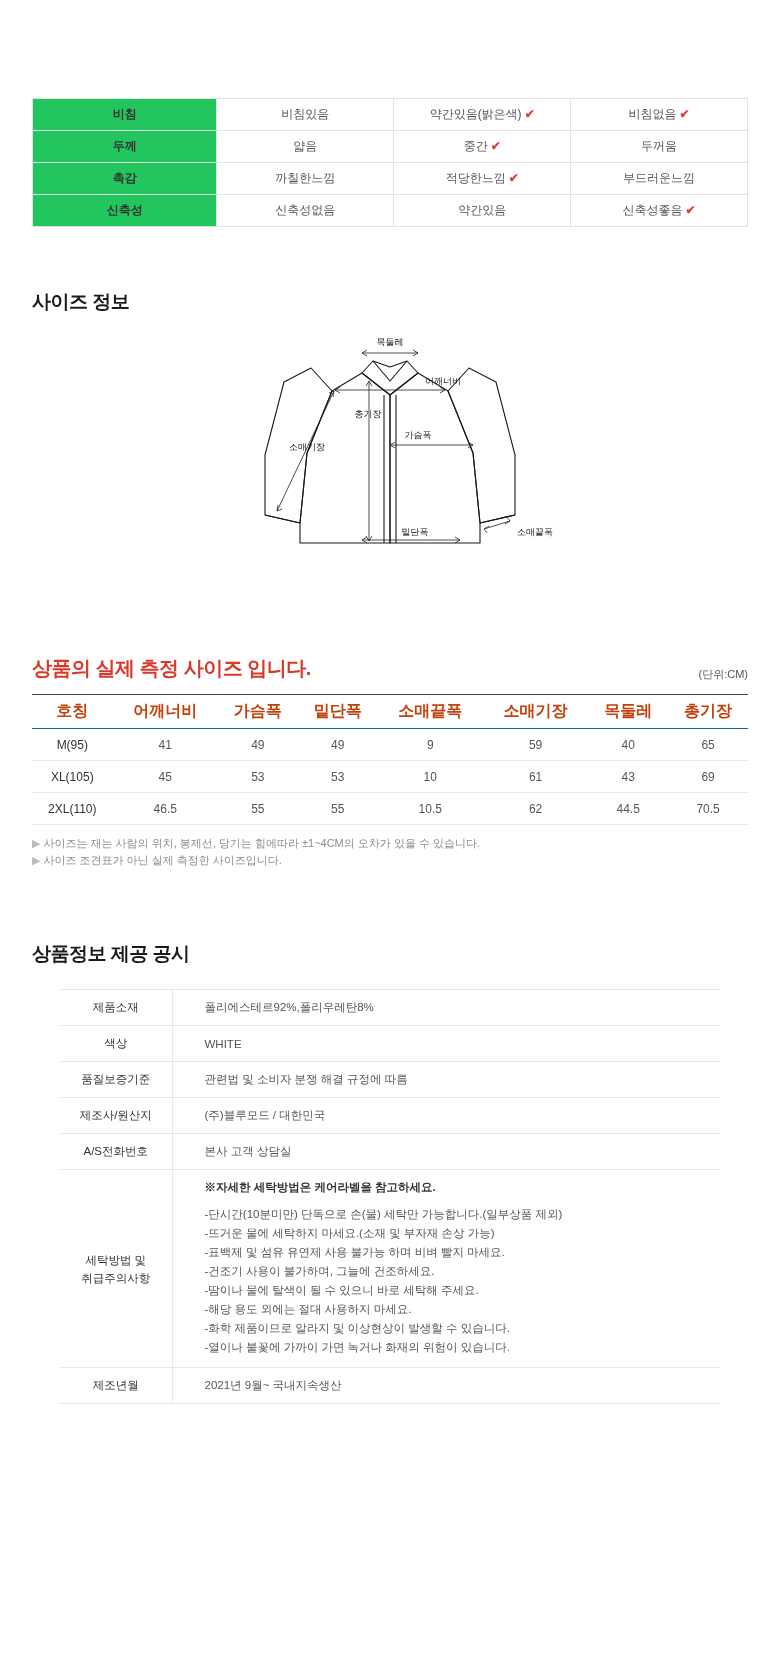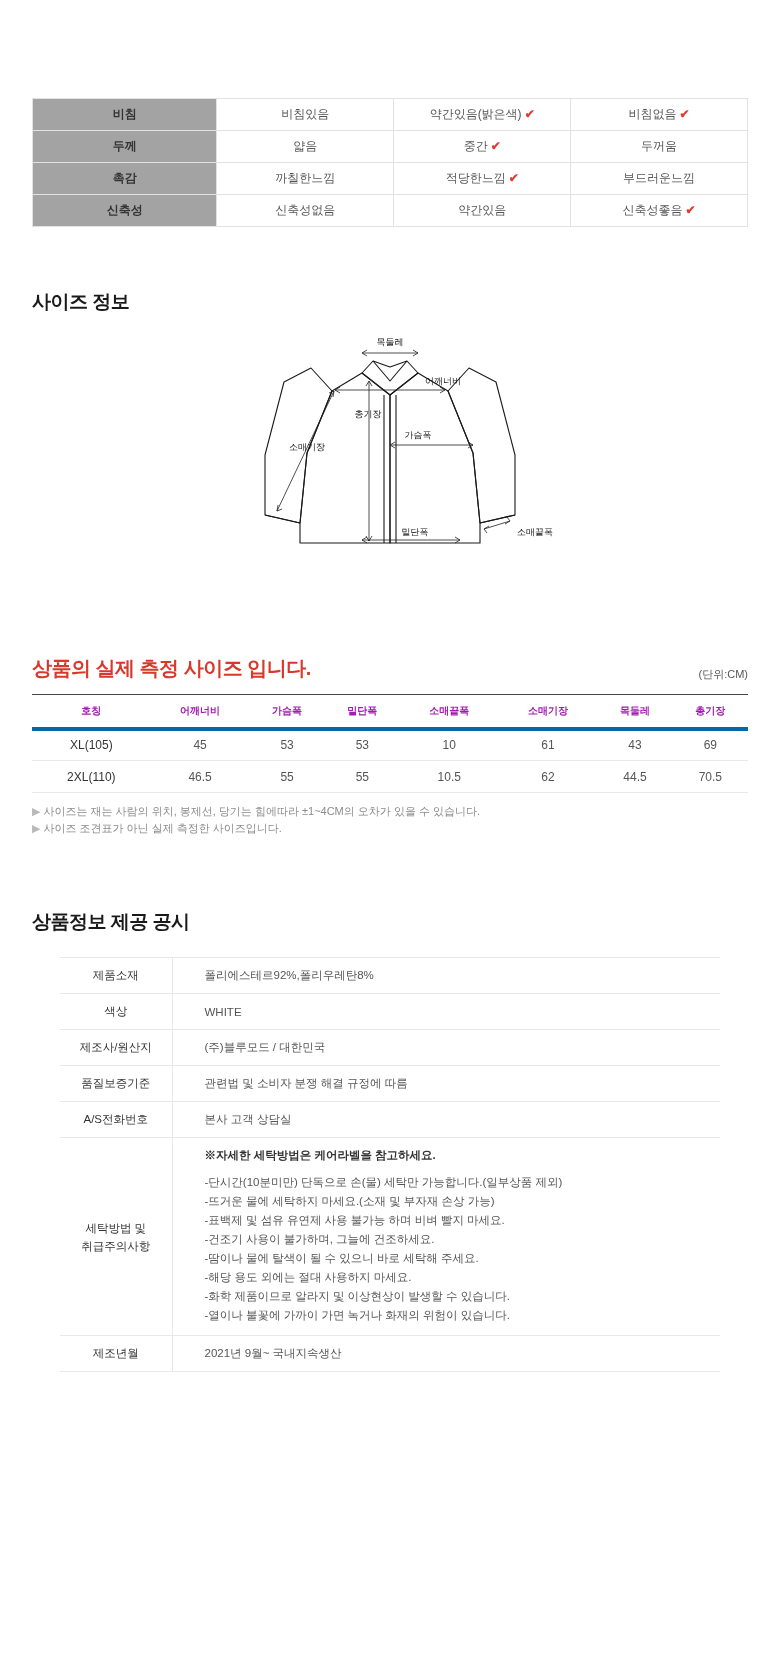--- a/index.html
+++ b/index.html
@@ -34,21 +34,21 @@
     font-size: 12px;
   }
   table.mat td {
     border: 1px solid #e2e2e2;
     height: 32px;
     text-align: center;
     color: #555;
     vertical-align: middle;
   }
   table.mat td.label {
-    background: #a3a3a3;
+    background: #22c55e;
     font-weight: bold;
     color: #333;
     width: 148px;
   }
   table.mat td.opt { width: 142px; }
   .chk { color: #e03a2f; font-weight: bold; margin-left: 3px; font-size: 12px; }
 
   
   #sizeinfo-section { padding-top: 62px; }
   .shirt-wrap {
@@ -75,25 +75,25 @@
   }
   .unit { font-size: 11px; color: #555; }
   table.size {
     width: 716px;
     border-collapse: collapse;
     margin-top: 12px;
     font-size: 12px;
   }
   table.size th {
     border-top: 1px solid #444;
-    border-bottom: 4px solid #0369a1;
+    border-bottom: 1px solid #0369a1;
     height: 34px;
     font-weight: bold;
-    color: #a21caf;
-    font-size: 10px;
+    color: #c2410c;
+    font-size: 16px;
   }
   table.size td {
     border-bottom: 1px solid #e8e8e8;
     height: 32px;
     text-align: center;
     color: #555;
   }
   table.size td.first { color: #333; }
   .notes { margin-top: 10px; }
   .notes div {
@@ -237,20 +237,30 @@
             <th>가슴폭</th>
             <th>밑단폭</th>
             <th>소매끝폭</th>
             <th>소매기장</th>
             <th>목둘레</th>
             <th>총기장</th>
           </tr>
         </thead>
       <tbody id="size-body">
           <tr>
+            <td class="first">M(95)</td>
+            <td>41</td>
+            <td>49</td>
+            <td>49</td>
+            <td>9</td>
+            <td>59</td>
+            <td>40</td>
+            <td>65</td>
+          </tr>
+          <tr>
             <td class="first">XL(105)</td>
             <td>45</td>
             <td>53</td>
             <td>53</td>
             <td>10</td>
             <td>61</td>
             <td>43</td>
             <td>69</td>
           </tr>
           <tr>
@@ -277,26 +287,26 @@
       <tbody id="info-body">
           <tr class="first">
             <td class="k">제품소재</td>
             <td class="v">폴리에스테르92%,폴리우레탄8%</td>
           </tr>
           <tr>
             <td class="k">색상</td>
             <td class="v">WHITE</td>
           </tr>
           <tr>
+            <td class="k">품질보증기준</td>
+            <td class="v">관련법 및 소비자 분쟁 해결 규정에 따름</td>
+          </tr>
+          <tr>
             <td class="k">제조사/원산지</td>
             <td class="v">(주)블루모드 / 대한민국</td>
-          </tr>
-          <tr>
-            <td class="k">품질보증기준</td>
-            <td class="v">관련법 및 소비자 분쟁 해결 규정에 따름</td>
           </tr>
           <tr>
             <td class="k">A/S전화번호</td>
             <td class="v">본사 고객 상담실</td>
           </tr>
           <tr>
             <td class="k wash-k">
               <div>세탁방법 및</div>
               <div>취급주의사항</div>
             </td>

